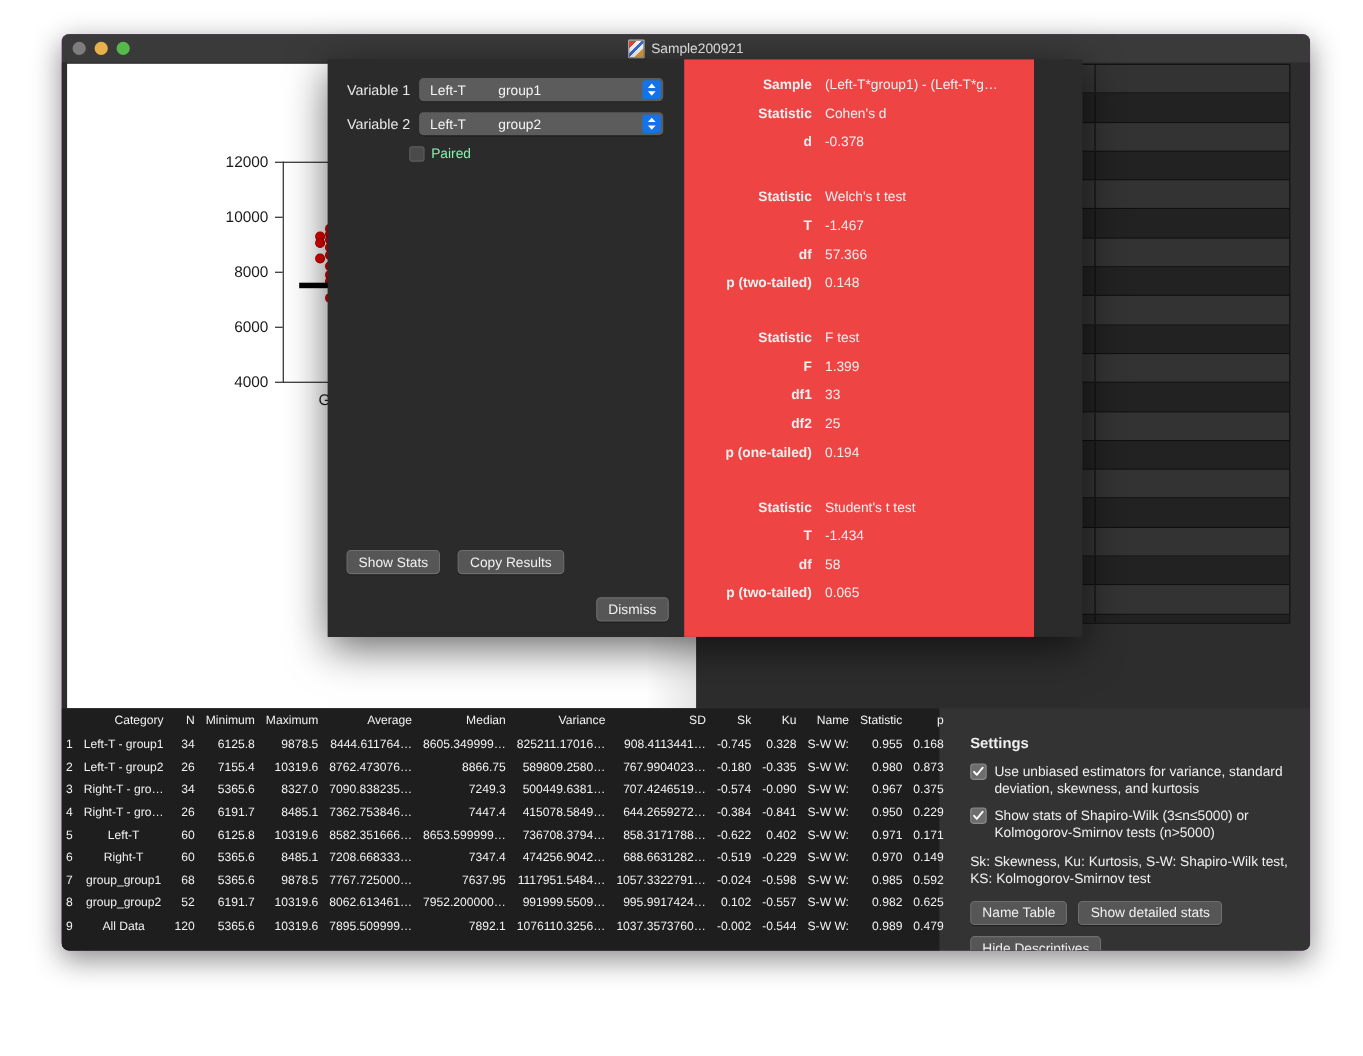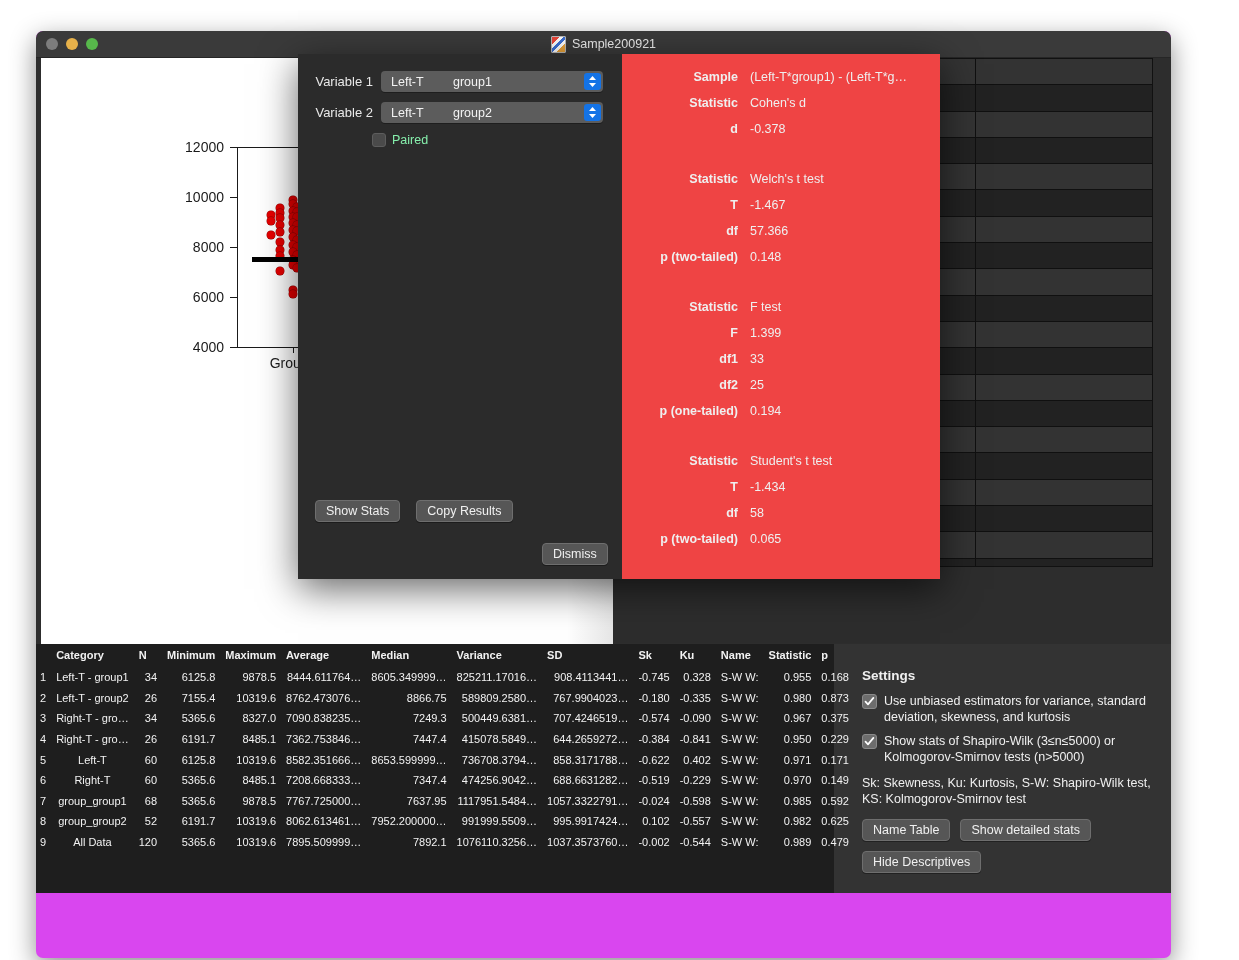--- a/index.html
+++ b/index.html
@@ -1,21 +1,21 @@
 <!DOCTYPE html>
 <html><head>
 <meta charset="utf-8">
 <style>
   html,body{margin:0;padding:0;background:#ffffff;}
   body{width:1239px;height:960px;font-family:"Liberation Sans",sans-serif;overflow:hidden;}
 
   .screen{position:relative;width:1239px;height:960px;background:#ffffff;}
 
   
-  .window{position:absolute;left:36px;top:31px;width:1135px;height:927px;
+  .window{position:absolute;left:56px;top:31px;width:1135px;height:833px;
           background:#d946ef;border-radius:7px;overflow:hidden;
           box-shadow:0 8px 26px rgba(0,0,0,.45);}
   .titlebar{position:relative;height:26px;background:#3a3a3a;
             border-bottom:1px solid #262626;}
   .traffic{position:absolute;left:10px;top:7px;display:flex;gap:8px;}
   .tl{width:12px;height:12px;border-radius:50%;}
   .tl.red{background:#7d7d7d;}
   .tl.yellow{background:#e7b14a;}
   .tl.green{background:#57b84b;}
   .title-wrap{position:absolute;left:0;top:0;width:100%;height:26px;
@@ -60,39 +60,39 @@
   
   .btn{background:#565656;border:1px solid #6e6e6e;border-radius:4px;
        color:#f0f0f0;font-size:12.5px;padding:3px 10px;cursor:default;
        box-shadow:0 1px 0 rgba(0,0,0,.35);font-family:"Liberation Sans",sans-serif;}
   .hide-desc-top{position:absolute;left:922px;top:600px;}
 
   
   .desc-wrap{position:absolute;left:0px;top:586px;width:1135px;height:249px;background:#333333;}
   .desc-table{position:absolute;left:0px;top:0px;width:798px;height:249px;background:#1e1e1e;}
   table.dt{border-collapse:collapse;width:798px;font-size:11px;color:#f2f2f2;}
-  table.dt th{font-weight:bold;padding:5px 5px 6px 5px;font-size:11px;text-align:left;white-space:nowrap;}
+  table.dt th{font-weight:normal;padding:5px 5px 6px 5px;font-size:11px;text-align:right;white-space:nowrap;}
   table.dt td{padding:4.3px 5px;text-align:right;white-space:nowrap;font-size:11px;}
   table.dt td.rn{text-align:left;padding-left:4px;width:12px;color:#f2f2f2;}
   table.dt td.cat{text-align:center;}
   table.dt td.nm{}
 
   .settings{position:absolute;left:826px;top:24px;width:300px;color:#f0f0f0;}
   .settings h3{margin:0 0 10px 0;font-size:13.5px;}
   .chkrow{display:flex;gap:7px;align-items:flex-start;margin-bottom:8px;}
   .chk{width:13px;height:13px;border-radius:3px;background:#6d6d6d;border:1px solid #8a8a8a;
        flex:0 0 13px;position:relative;margin-top:1px;}
   .chk svg{position:absolute;left:1px;top:1px;}
   .chklabel{font-size:12.5px;line-height:16px;}
   .legendtxt{font-size:12.5px;line-height:16px;margin:10px 0 12px 0;}
   .btnrow{display:flex;gap:10px;margin-bottom:10px;}
 
   
   .dialog{position:absolute;left:298px;top:54px;width:642px;height:525px;
-          background:#2b2b2b;box-shadow:0 10px 36px rgba(0,0,0,.6);}
+          background:#2b2b2b;box-shadow:0 10px 36px rgba(0,0,0,.6);padding-left:44px;}
   .dlg-left{position:absolute;left:0;top:0;width:324px;height:525px;background:#2b2b2b;}
   .dlg-right{position:absolute;left:324px;top:0;width:318px;height:525px;background:#ef4444;}
 
   .varrow{position:absolute;display:flex;align-items:center;gap:8px;}
   .varlabel{color:#e9e9e9;font-size:13px;width:68px;text-align:right;}
   .popup{position:relative;width:222px;height:21px;background:#5c5c5c;border-radius:4px;
          display:flex;align-items:center;box-shadow:0 1px 0 rgba(0,0,0,.3);}
   .popup .p1{color:#f3f3f3;font-size:12.5px;margin-left:10px;width:62px;}
   .popup .p2{color:#f3f3f3;font-size:12.5px;}
   .stepper{position:absolute;right:2px;top:2px;width:17px;height:17px;background:#1473e6;border-radius:3px;

